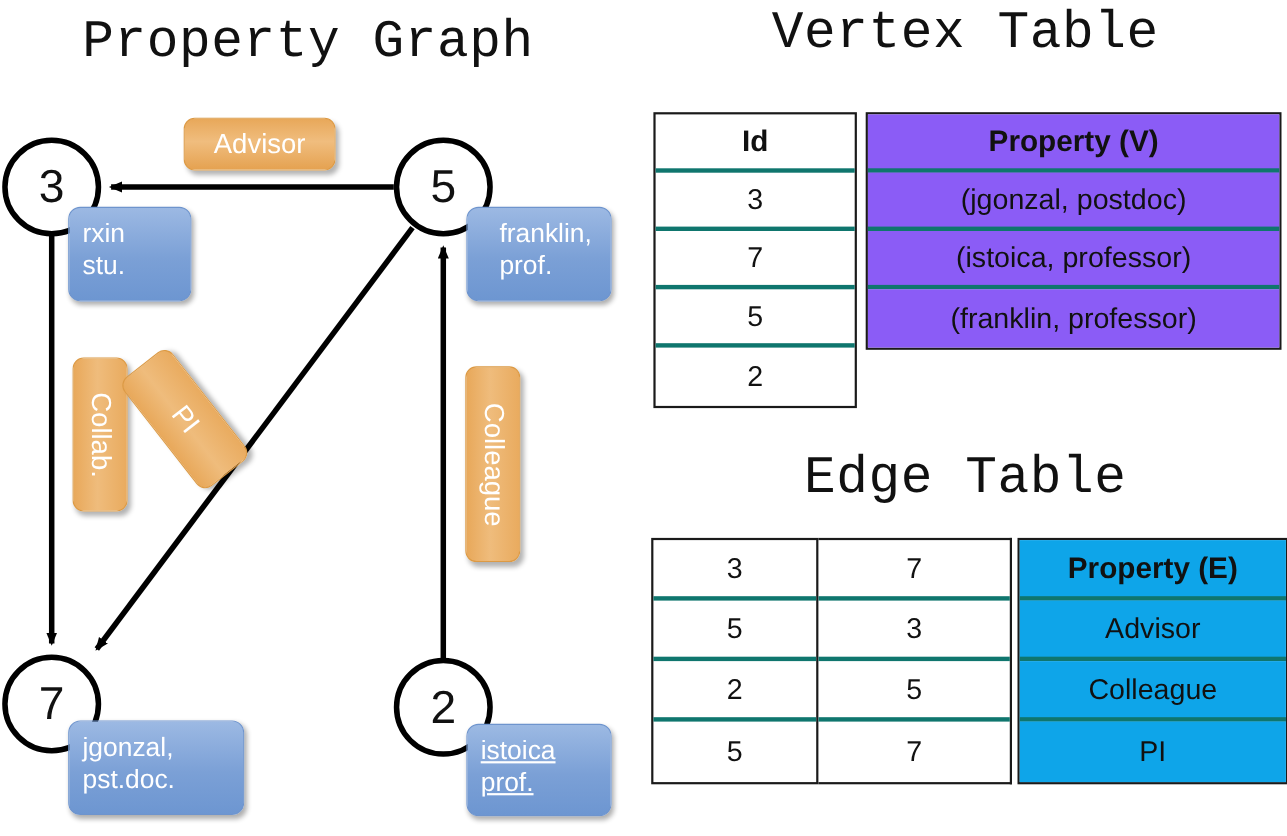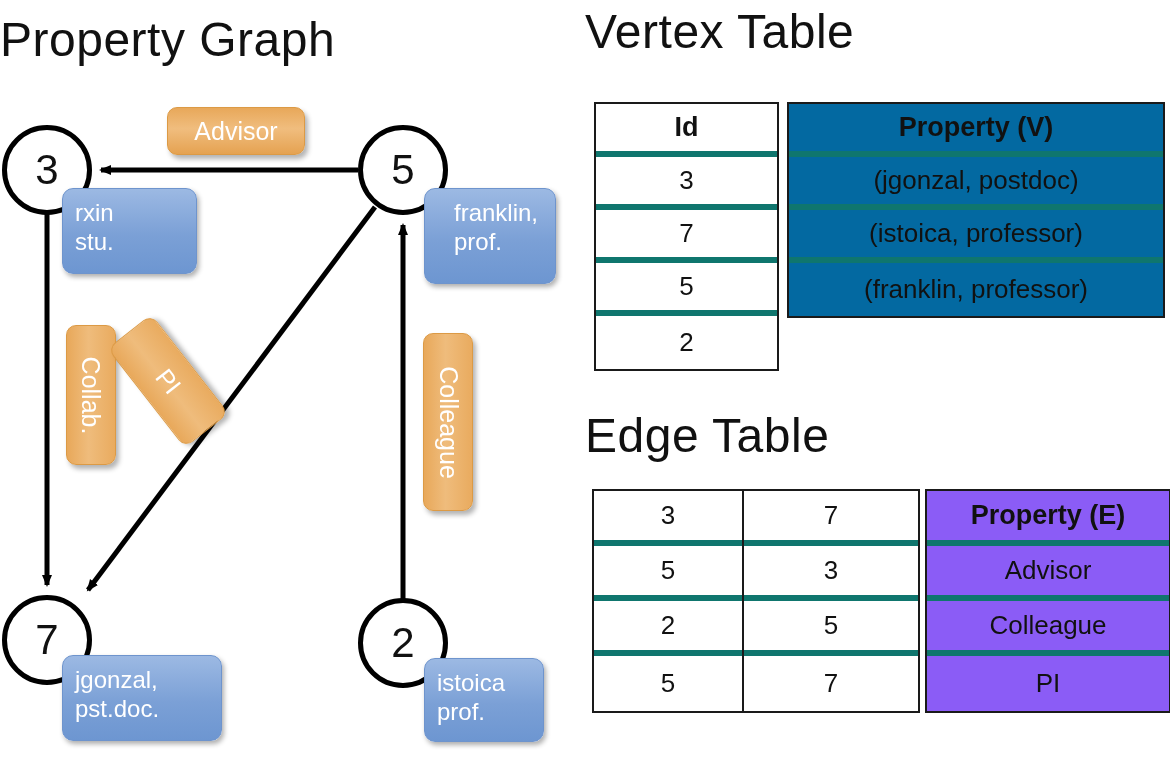--- a/index.html
+++ b/index.html
@@ -12,21 +12,23 @@
     position:relative;
   }
   .panel{position:absolute;}
 
   
   .big-title{
     font-size:48px;
     font-weight:400;
     letter-spacing:.5px;
     color:#111;
+    text-align:center;
     white-space:nowrap;
+    font-family:Liberation Mono, monospace;
   }
 
   
   #graph{left:0;top:0;width:585px;height:760px;}
   #graph-title{left:0;top:12px;width:560px;}
 
   .node{
     position:absolute;
     border:5px solid #000;
     border-radius:50%;
@@ -73,30 +75,30 @@
 
   #edges{position:absolute;left:0;top:0;width:585px;height:760px;z-index:2;}
 
   
   #vertex-title{left:585px;top:4px;width:585px;}
   #edge-title{left:585px;top:408px;width:585px;}
 
   .tbl{position:absolute;display:flex;align-items:flex-start;}
   .tcol{border:2px solid #1a1a1a;border-collapse:collapse;box-sizing:border-box;}
   .tcell{
-    border-bottom:6px solid #0f766e;
+    border-bottom:4px solid #0f766e;
     box-sizing:border-box;
     display:flex;align-items:center;justify-content:center;
     font-size:26px;color:#111;
     white-space:nowrap;
   }
   .tcell:last-child{border-bottom:none;}
   .tcell.hdr{font-weight:bold;font-size:27px;}
-  .blue{background:#0369a1;}
-  .peach{background:#8b5cf6;}
+  .blue{background:#8b5cf6;}
+  .peach{background:#0ea5e9;}
 
   
   #vertex-table{left:594px;top:102px;}
   #vertex-table .col-id{width:185px;}
   #vertex-table .col-prop{width:378px;margin-left:8px;}
   #vertex-table .tcell{height:53px;}
 
   
   #edge-table{left:592px;top:489px;}
   #edge-table .col-src{width:152px;}
@@ -133,36 +135,36 @@
   <div class="node" style="left:358px;top:125px;width:90px;height:90px;">
     <span>5</span>
   </div>
   <div class="node" style="left:2px;top:595px;width:90px;height:90px;">
     <span>7</span>
   </div>
   <div class="node" style="left:358px;top:598px;width:90px;height:90px;">
     <span>2</span>
   </div>
 
-  <div class="vprop" style="left:62px;top:188px;width:135px;height:86px;">
+  <div class="vprop" style="left:62px;top:188px;width:112px;height:86px;">
     <div>rxin</div>
     <div>stu.</div>
   </div>
 
-  <div class="vprop" style="left:424px;top:188px;width:132px;height:96px;padding-left:29px;">
+  <div class="vprop" style="left:424px;top:188px;width:132px;height:86px;padding-left:29px;">
     <div>franklin,</div>
     <div>prof.</div>
   </div>
 
   <div class="vprop" style="left:62px;top:655px;width:160px;height:86px;">
     <div>jgonzal,</div>
     <div>pst.doc.</div>
   </div>
 
-  <div class="vprop" style="left:424px;top:658px;width:120px;height:84px;">
+  <div class="vprop" style="left:424px;top:658px;width:132px;height:84px;text-decoration:underline;">
     <div>istoica</div>
     <div>prof.</div>
   </div>
 
   <div class="elabel horiz" style="left:167px;top:107px;width:138px;height:48px;">
     <span>Advisor</span>
   </div>
 
   <div class="elabel" style="left:66px;top:325px;width:50px;height:140px;">
     <span class="vtxt">Collab.</span>

